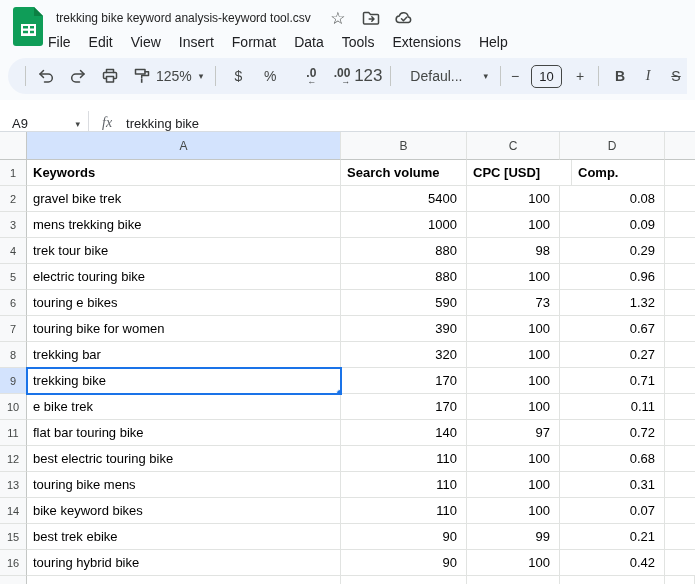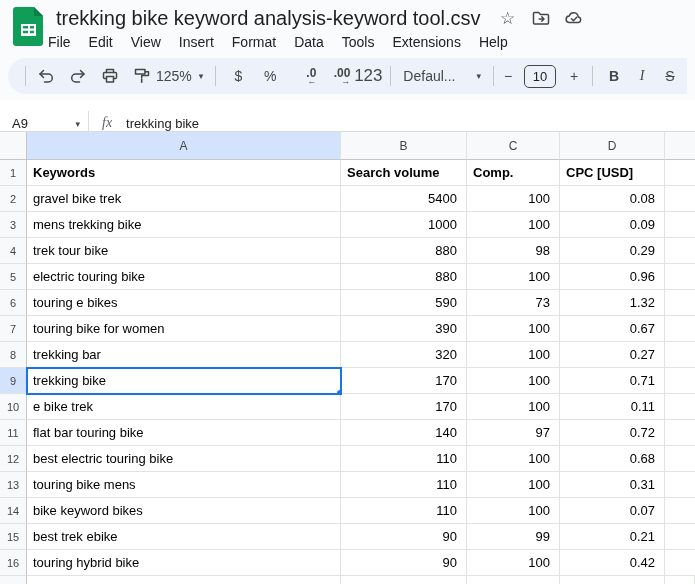--- a/index.html
+++ b/index.html
@@ -5,21 +5,21 @@
   * { box-sizing: border-box; margin: 0; padding: 0; }
   html,body { width:695px; height:584px; overflow:hidden; }
   body { font-family:"Liberation Sans", sans-serif; background:#f9fbfd; }
   .app { width:695px; height:584px; position:relative; overflow:hidden; }
 
   
   .titlebar { height:52px; display:flex; padding:6px 0 0 13px; background:#f9fbfd; }
   .logo { width:31px; height:41px; flex:0 0 auto; }
   .tb-right { margin-left:12px; flex:1; min-width:0; }
   .title-row { display:flex; align-items:center; height:24px; }
-  .doc-title { font-size:20px; color:#1f1f1f; white-space:nowrap; }
+  .doc-title { font-size:12px; color:#1f1f1f; white-space:nowrap; }
   .title-icons { display:flex; align-items:center; margin-left:17px; gap:13px; }
   .t-icon { width:20px; height:20px; display:flex; align-items:center; justify-content:center; color:#444746; cursor:pointer; }
   .star-glyph { font-size:17px; line-height:1; color:#444746; }
   .menus { display:flex; margin-left:-17px; margin-top:2px; }
   .menu-item { font-size:14px; color:#202124; padding:2px 9px; border:none; background:transparent; border-radius:9px; cursor:pointer; font-family:inherit; }
 
   
   .toolbar-wrap { margin:6px 0 0 8px; }
   .toolbar { height:36px; background:#edf2fa; border-radius:18px 0 0 18px; display:flex; align-items:center; padding-left:17px; width:calc(100% - 8px); overflow:hidden; }
   .tdiv { width:1px; height:20px; background:#c4c7c5; flex:0 0 auto; }
@@ -159,21 +159,21 @@
           <span class="darr">←</span>
       </button>
       <button class="tbtn dec-btn" style="margin-left:6px;width:28px">
         <span class="dtop">.00</span>
           <span class="darr">→</span>
       </button>
       <button class="tbtn" style="margin-left:4px;width:28px">
           <span class="ttext" style="font-size:17px">123</span>
         </button>
       <span class="tdiv" style="margin-left:8px"></span>
-      <button class="font-ctl" style="margin-left:12px">
+      <button class="font-ctl" style="margin-left:19px">
         <span class="ttext">Defaul...</span>
         <span class="drop-arrow" style="margin-left:14px">▾</span>
       </button>
       <span class="tdiv" style="margin-left:12px"></span>
       <button class="tbtn" style="margin-left:4px;width:20px">
           <span class="ttext">−</span>
         </button>
       <span class="fs-box" style="margin-left:6px">10</span>
       <button class="tbtn" style="margin-left:8px;width:20px">
           <span class="ttext">+</span>
@@ -210,22 +210,22 @@
           <div class="col-h col-c">C</div>
           <div class="col-h col-d">D</div>
           <div class="col-h col-e"></div>
         </span>
     </div>
     <div>
         <div class="grid-row">
           <div class="row-h">1</div>
           <div class="cell col-a bold">Keywords</div>
           <div class="cell col-b bold">Search volume</div>
+          <div class="cell col-d bold">CPC [USD]</div>
           <div class="cell col-c bold">Comp.</div>
-          <div class="cell col-d bold">CPC [USD]</div>
           <div class="cell col-e bold"></div>
         </div>
         <div class="grid-row">
           <div class="row-h">2</div>
           <div class="cell col-a">gravel bike trek</div>
           <div class="cell col-b num">5400</div>
           <div class="cell col-c num">100</div>
           <div class="cell col-d num">0.08</div>
           <div class="cell col-e"></div>
         </div>

